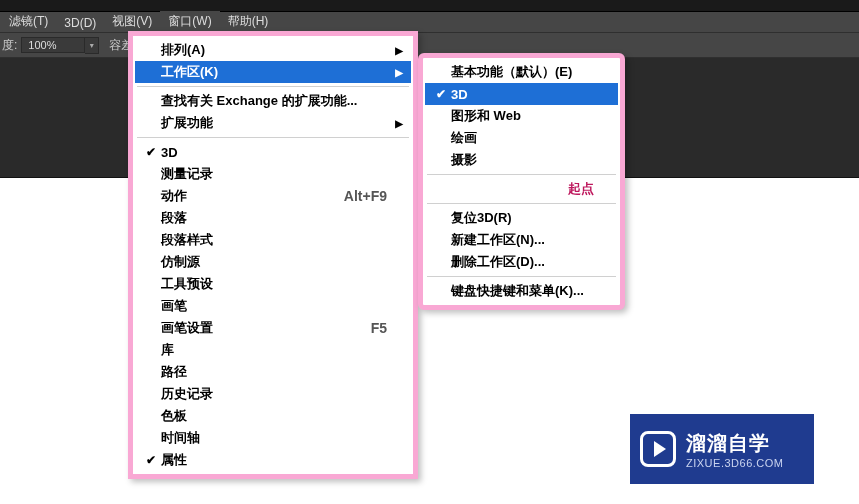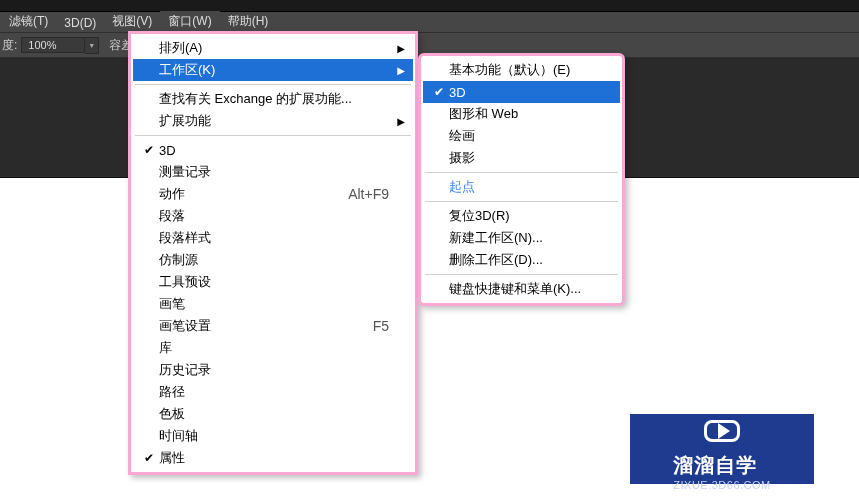--- a/index.html
+++ b/index.html
@@ -70,24 +70,25 @@
     }
     .dark-strip {
       background: #2a2a2a;
       height: 120px;
       border-bottom: 1px solid #111;
     }
     
     .dropdown {
       position: absolute;
       background: #fff;
-      border: 3px solid #f9a8d4;
+      border: 5px solid #f9a8d4;
       box-shadow: 3px 3px 6px rgba(0,0,0,0.25);
       font-size: 13px;
       color: #000;
+      font-weight: bold;
     }
     .dropdown .row {
       display: flex;
       align-items: center;
       height: 22px;
       padding: 0 24px 0 6px;
       cursor: default;
       position: relative;
     }
     .dropdown .row .check {
@@ -109,42 +110,41 @@
       font-size: 10px;
       color: #000;
     }
     .dropdown .row.highlight {
       background: #1e6fd6;
       color: #fff;
     }
     .dropdown .row.highlight .arrow,
     .dropdown .row.highlight .shortcut,
     .dropdown .row.highlight .check { color: #fff; }
-    .dropdown .row.disabled { color: #3b82f6; }
+    .dropdown .row.disabled { color: #be185d; text-align: right; }
     .dropdown hr {
       border: none;
       border-top: 1px solid #d0d0d0;
       margin: 3px 2px;
     }
     #menu1 { top: 31px; left: 128px; width: 290px; padding: 3px 2px;}
     #menu2 { top: 53px; left: 418px; width: 207px; padding: 3px 2px; border-radius: 6px;}
     
     .watermark {
       position: absolute;
       right: 45px;
       bottom: 20px;
       width: 184px;
       height: 70px;
       background: #1f3b8f;
       color: #fff;
       display: flex;
       align-items: center;
       padding: 6px 10px;
       gap: 10px;
-      flex-direction: column;
     }
     .watermark .logo-icon {
       width: 36px;
       height: 36px;
       border: 3px solid #fff;
       border-radius: 8px;
       position: relative;
       display:flex;
       align-items:center;
       justify-content:center;
@@ -243,25 +243,25 @@
       <span class="check"></span>
       <span class="label">画笔设置</span>
       <span class="shortcut">F5</span>
     </div>
     <div class="row">
       <span class="check"></span>
       <span class="label">库</span>
     </div>
     <div class="row">
       <span class="check"></span>
+      <span class="label">路径</span>
+    </div>
+    <div class="row">
+      <span class="check"></span>
       <span class="label">历史记录</span>
-    </div>
-    <div class="row">
-      <span class="check"></span>
-      <span class="label">路径</span>
     </div>
     <div class="row">
       <span class="check"></span>
       <span class="label">色板</span>
     </div>
     <div class="row">
       <span class="check"></span>
       <span class="label">时间轴</span>
     </div>
     <div class="row">

